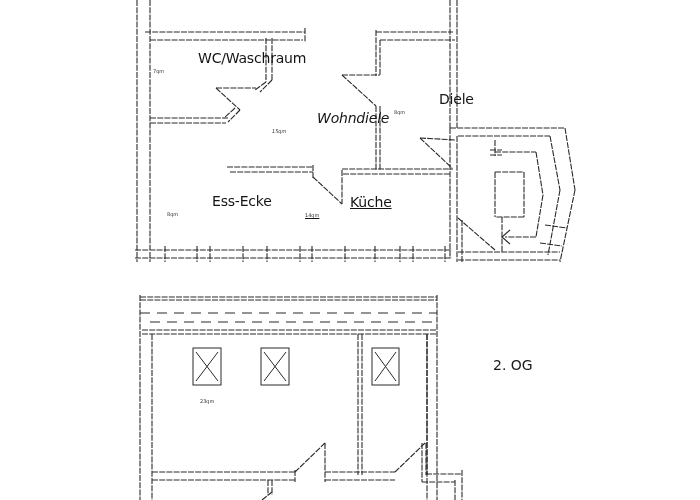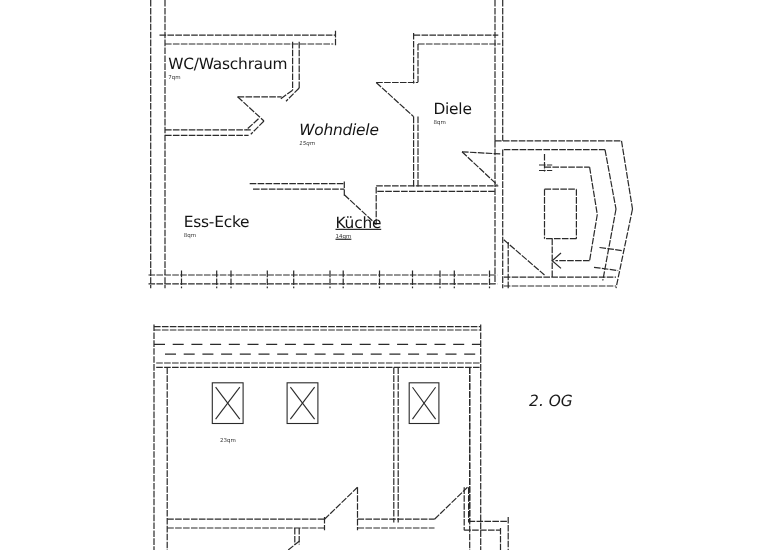--- a/index.html
+++ b/index.html
@@ -1,19 +1,19 @@
 <!DOCTYPE html>
 <html><head>
 <meta charset="utf-8">
 <style>
   html, body { margin:0; padding:0; background:#ffffff; }
   body { width:700px; height:500px; position:relative; overflow:hidden; font-family:"DejaVu Sans", sans-serif; }
   #plan { position:absolute; left:0; top:0; width:700px; height:500px; }
   .room-label { position:absolute; color:#141414; font-family:"DejaVu Sans", sans-serif; white-space:nowrap; }
-  .room-name { font-size:14px; line-height:16px; letter-spacing:-0.2px; }
+  .room-name { font-size:14px; line-height:16px; letter-spacing:-0.2px;margin-left:45px; }
   .room-area { font-size:5px; line-height:6px; display:block; color:#333; margin-top:1px; }
   .floor-label { position:absolute; font-size:14px; color:#1a1a1a; font-family:"DejaVu Sans", sans-serif; }
 </style>
 </head>
 <body>
 
 <svg id="plan" viewBox="0 0 700 500" xmlns="http://www.w3.org/2000/svg">
   <g fill="none" stroke="#2a2a2a" stroke-width="1.1" stroke-dasharray="6 1.2">
 
     <g>
@@ -193,13 +193,13 @@
   <span class="room-area">8qm</span>
 </div>
 <div class="room-label" style="left:305px; top:192px;text-decoration:underline;">
   <span class="room-name">Küche</span>
   <span class="room-area">14qm</span>
 </div>
 <div class="room-label" style="left:200px; top:397px;">
   <span class="room-area">23qm</span>
 </div>
 
-<div class="floor-label" style="left:481px; top:357px;font-style:italic;">2. OG</div>
+<div class="floor-label" style="left:493px; top:357px;">2. OG</div>
 
 </body></html>

